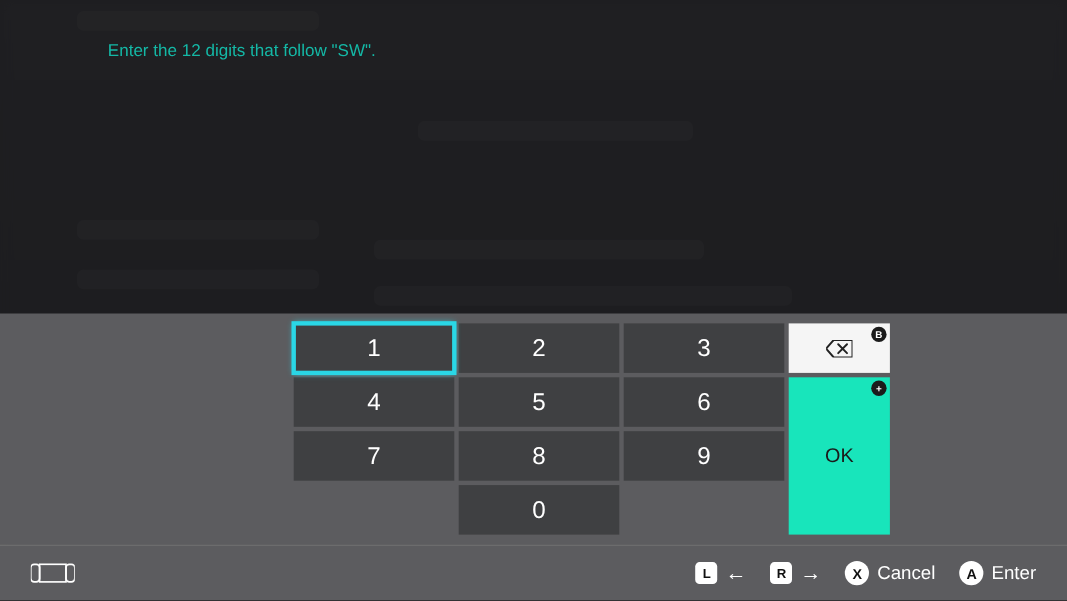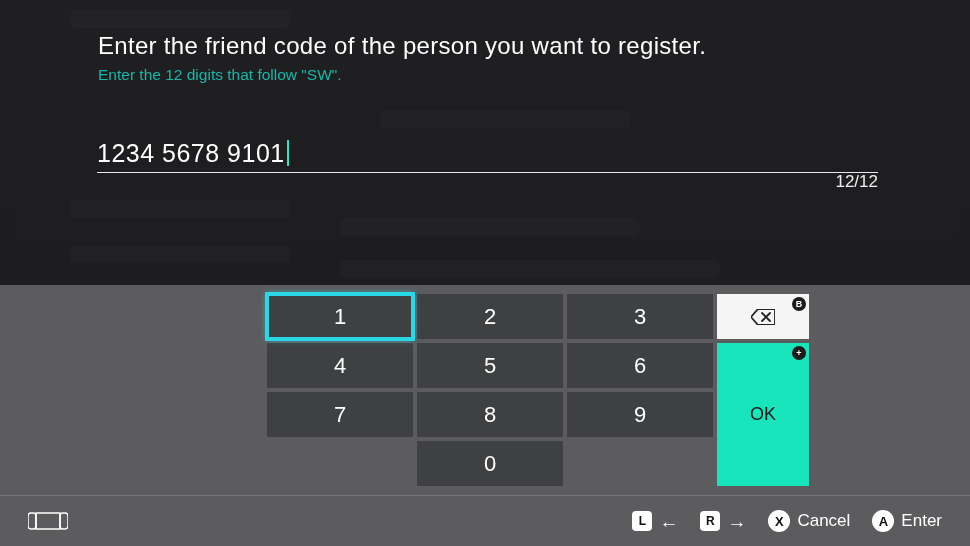--- a/index.html
+++ b/index.html
@@ -133,31 +133,23 @@
   <div style="left:380px; top:110px; width:250px; height:18px;"></div>
   <div style="left:70px; top:200px; width:220px; height:18px;"></div>
   <div style="left:340px; top:218px; width:300px; height:18px;"></div>
   <div style="left:70px; top:245px; width:220px; height:18px;"></div>
   <div style="left:340px; top:260px; width:380px; height:18px;"></div>
 </div>
 <div class="overlay-dark"></div>
 
 <div class="content">
   <div class="header">
-    <div class="title">Enter the friend code of the person you want to register.</div>
     <div class="subtitle">Enter the 12 digits that follow "SW".</div>
   </div>
 
-  <div class="input-row">
-    <div class="input-line">
-      <span class="input-text">1234 5678 9101</span>
-      <span class="caret"></span>
-    </div>
-    <div class="counter">12/12</div>
-  </div>
 
   <div class="keypad-zone">
     <div class="keypad">
       <div class="key selected">1</div>
       <div class="key">2</div>
       <div class="key">3</div>
       <div class="key backspace">
         <span class="backspace-icon">
           <svg width="24" height="16" viewBox="0 0 24 16">
             <path d="M7 0 L24 0 L24 16 L7 16 L0 8 Z" fill="none" stroke="#222" stroke-width="1.8"></path>

